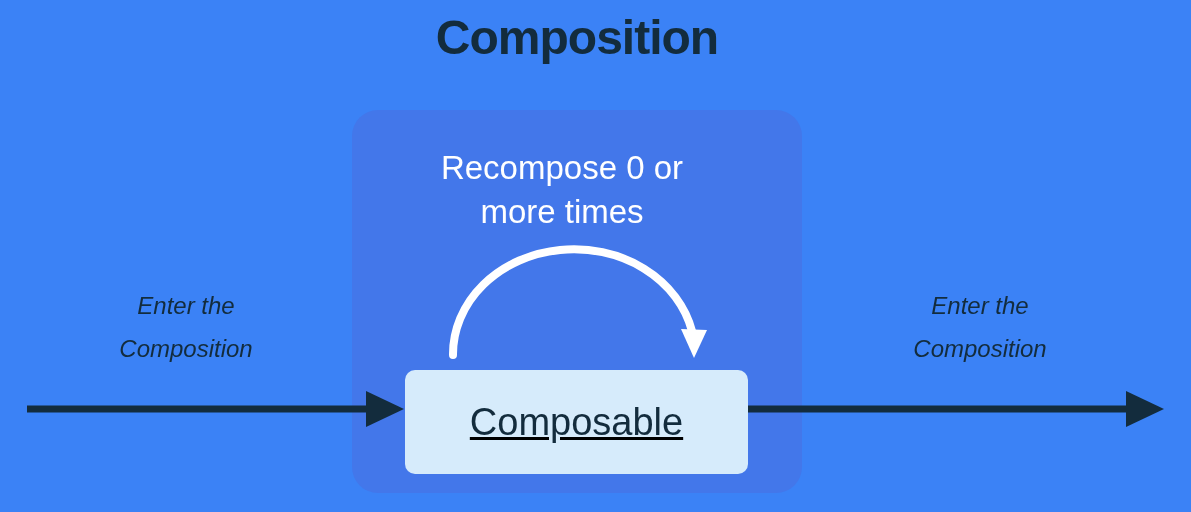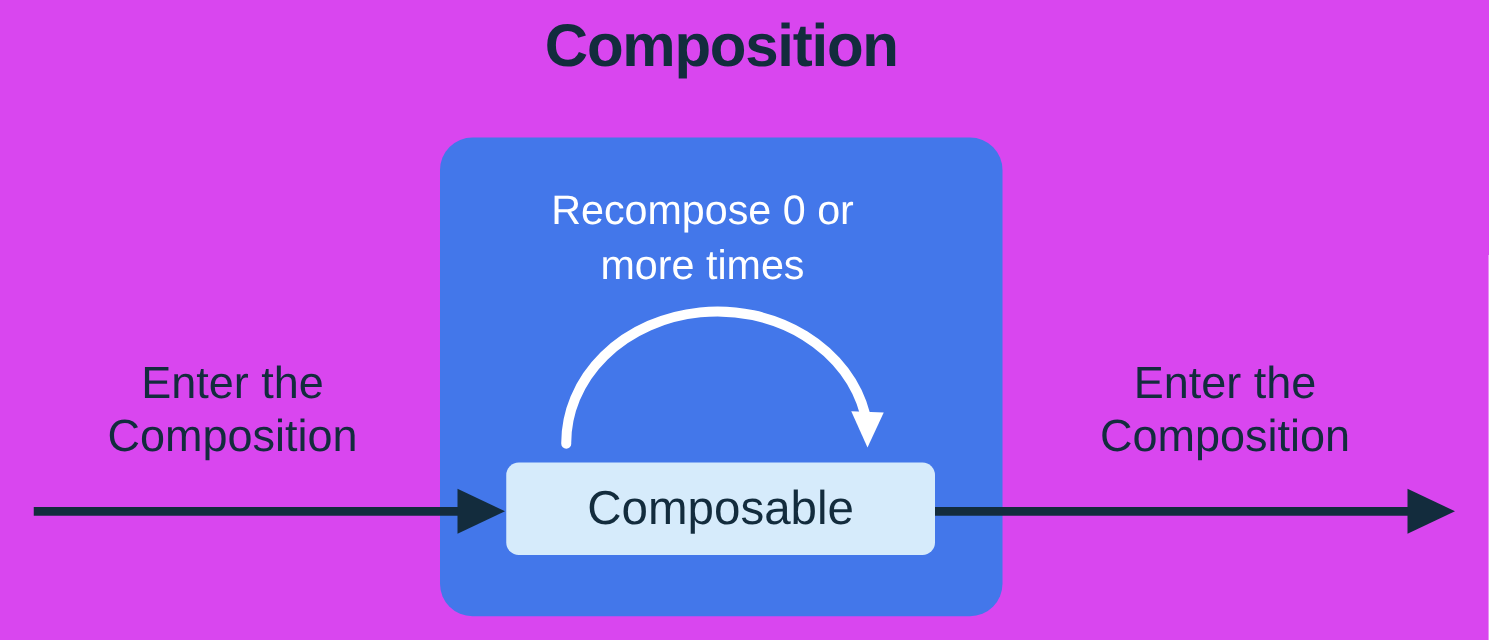--- a/index.html
+++ b/index.html
@@ -5,21 +5,21 @@
   html, body {
     margin: 0;
     padding: 0;
     background: #ffffff;
     font-family: "Liberation Sans", sans-serif;
   }
   .canvas {
     position: relative;
     width: 1191px;
     height: 512px;
-    background: #d946ef;
+    background: #3b82f6;
     overflow: hidden;
   }
   .title {
     position: absolute;
     left: 352px;
     top: 10px;
     width: 450px;
     margin: 0;
     text-align: center;
     font-size: 48px;
@@ -45,40 +45,42 @@
     font-size: 33px;
     line-height: 44px;
     color: #ffffff;
     white-space: pre-line;
   }
   .composable-box {
     position: absolute;
     left: 405px;
     top: 370px;
     width: 343px;
-    height: 74px;
+    height: 104px;
     background: #D6EBFB;
     border-radius: 10px;
     display: flex;
     align-items: center;
     justify-content: center;
+    text-decoration: underline;
   }
   .composable-box .label {
     font-size: 38px;
     color: #132C3D;
   }
   .side-label {
     position: absolute;
     top: 284px;
     width: 300px;
     text-align: center;
-    font-size: 36px;
+    font-size: 24px;
     line-height: 43px;
     color: #132C3D;
     white-space: pre-line;
+    font-style: italic;
   }
   .side-label.enter { left: 36px; }
   .side-label.leave { left: 830px; }
   .overlay {
     position: absolute;
     left: 0;
     top: 0;
     width: 1191px;
     height: 512px;
     pointer-events: none;

